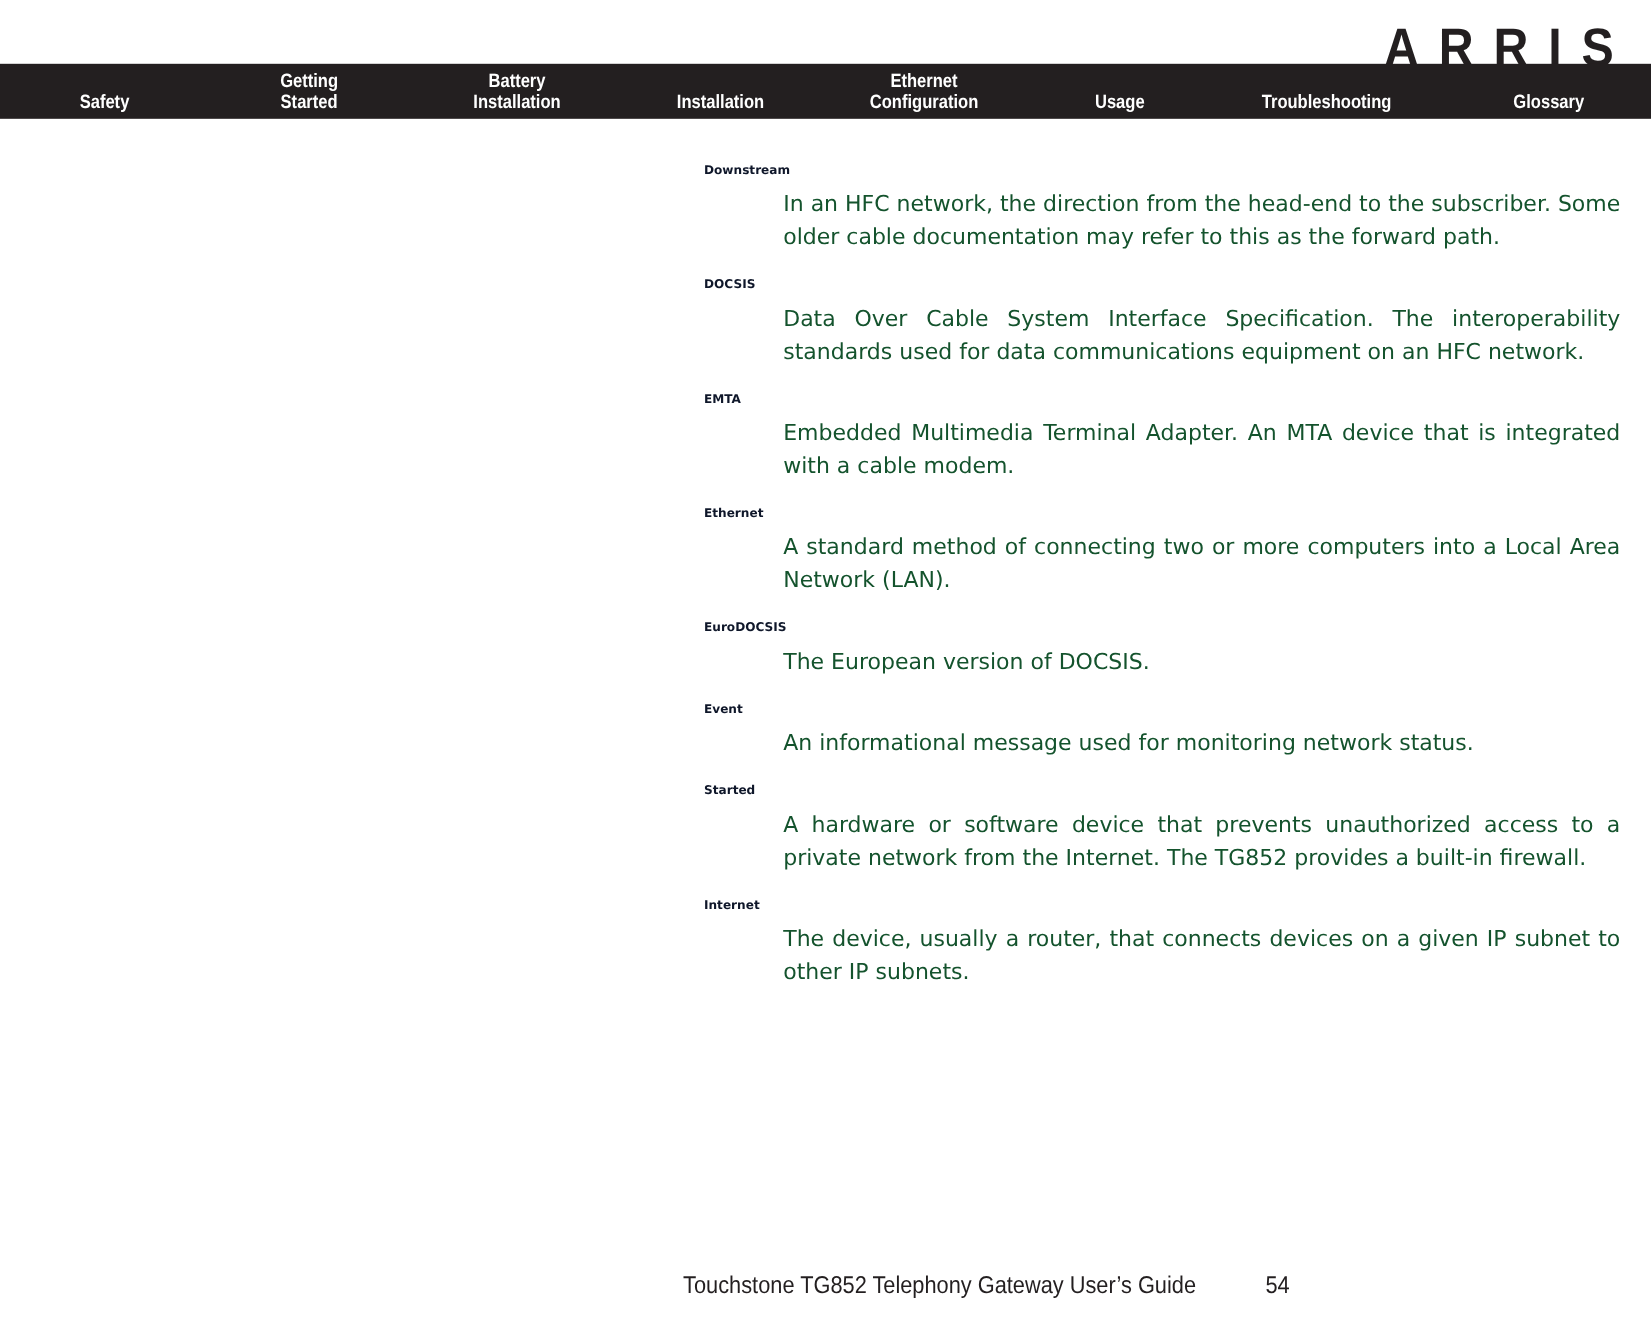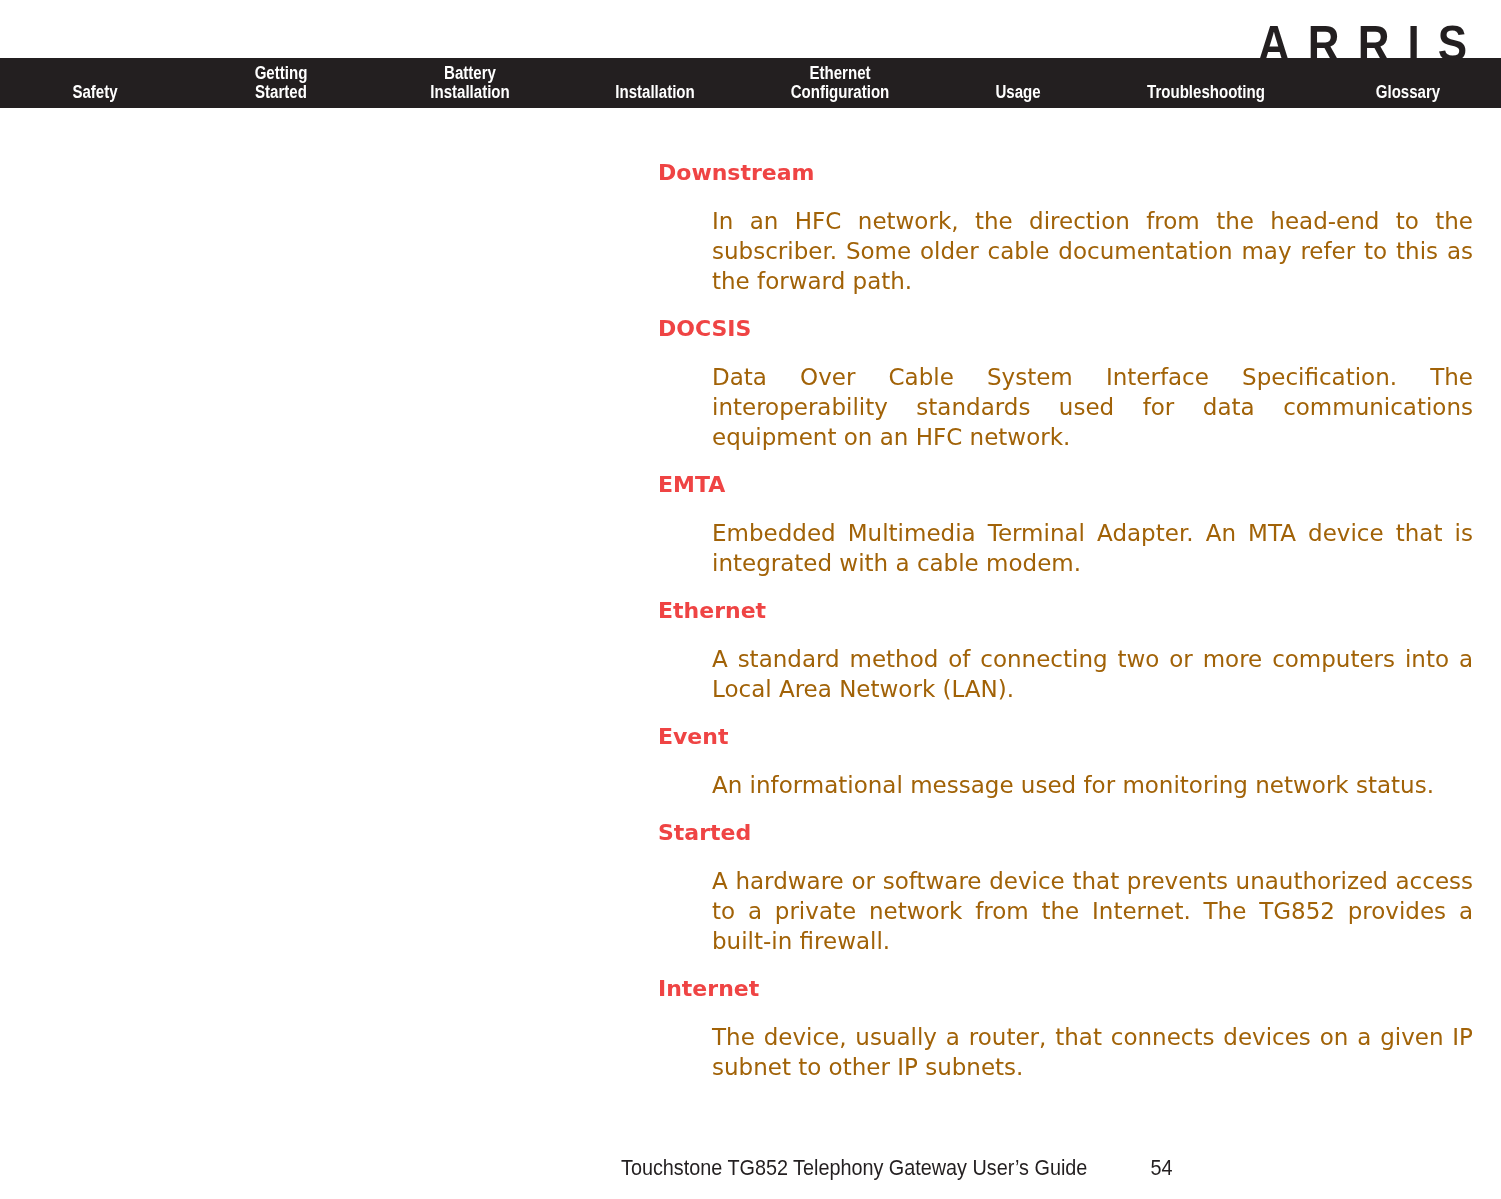--- a/index.html
+++ b/index.html
@@ -71,30 +71,30 @@
     left: 640px;
     top: 140px;
     width: 833px;
   }
   .entry {
     margin-bottom: 14px;
   }
   .entry-term {
     font-family: "DejaVu Sans", sans-serif;
     font-weight: bold;
-    font-size: 22px;
-    color: #ef4444;
+    font-size: 11px;
+    color: #0f172a;
     line-height: 30px;
-    margin: 18px;
+    margin: 0;
   }
   .entry-def {
     font-family: "DejaVu Sans", sans-serif;
     font-weight: normal;
-    font-size: 23px;
-    color: #a16207;
+    font-size: 20px;
+    color: #14532d;
     line-height: 30px;
     margin: 0;
     margin-left: 72px;
     text-align: justify;
     text-justify: inter-word;
   }
   .entry-def.no-justify {
     text-align: left;
   }
 
@@ -176,20 +176,24 @@
     </div>
     <div class="entry">
       <div class="entry-term">EMTA</div>
       <div class="entry-def">Embedded Multimedia Terminal Adapter. An MTA device that is integrated with a cable modem.</div>
     </div>
     <div class="entry">
       <div class="entry-term">Ethernet</div>
       <div class="entry-def">A standard method of connecting two or more computers into a Local Area Network (LAN).</div>
     </div>
     <div class="entry">
+      <div class="entry-term">EuroDOCSIS</div>
+      <div class="entry-def no-justify">The European version of DOCSIS.</div>
+    </div>
+    <div class="entry">
       <div class="entry-term">Event</div>
       <div class="entry-def no-justify">An informational message used for monitoring network status.</div>
     </div>
     <div class="entry">
       <div class="entry-term">Started</div>
       <div class="entry-def">A hardware or software device that prevents unauthorized access to a private network from the Internet. The TG852 provides a built-in firewall.</div>
     </div>
     <div class="entry">
       <div class="entry-term">Internet</div>
       <div class="entry-def">The device, usually a router, that connects devices on a given IP subnet to other IP subnets.</div>

